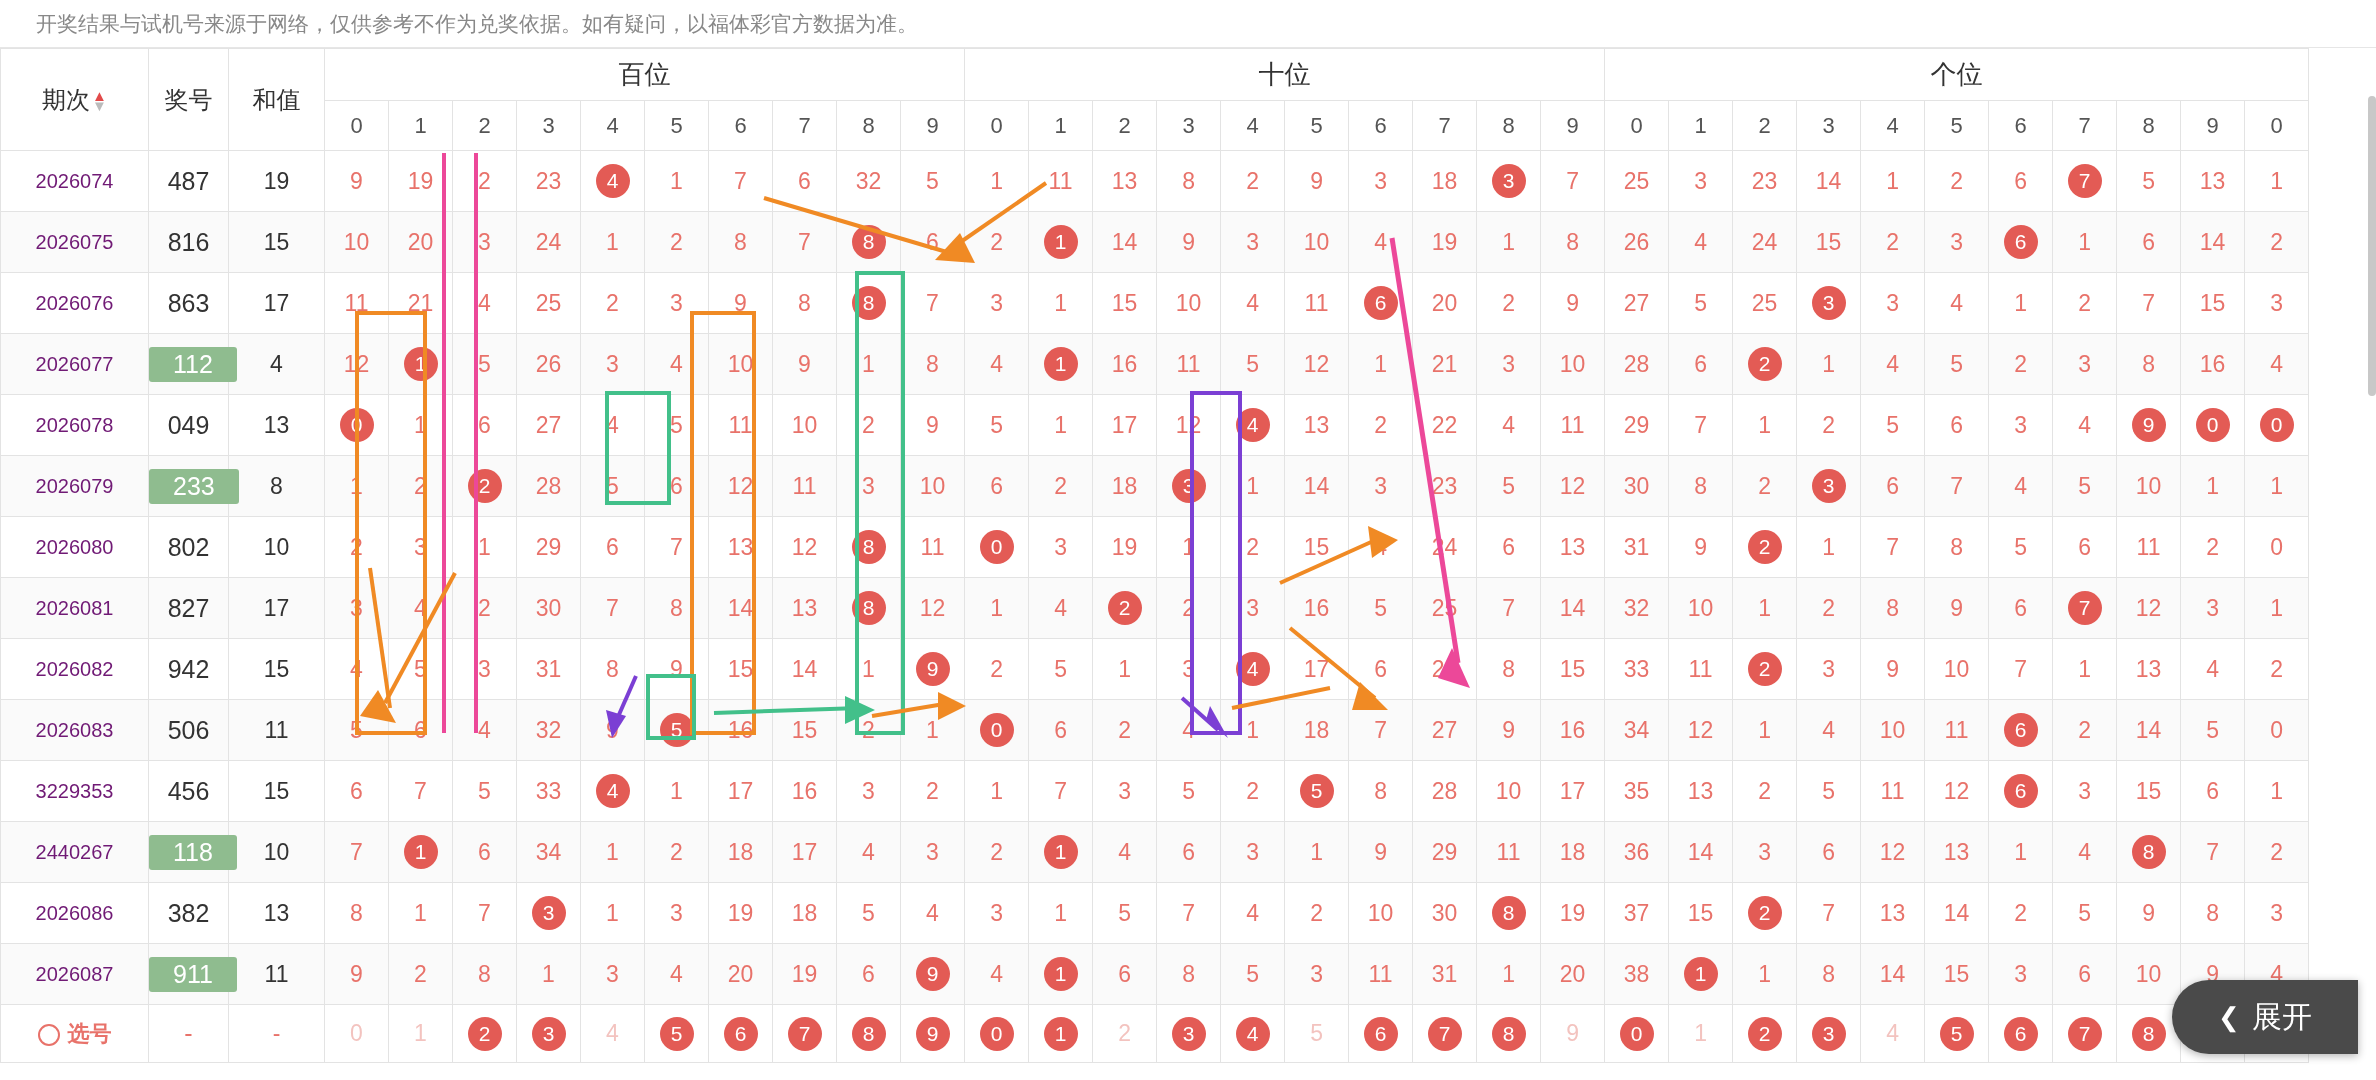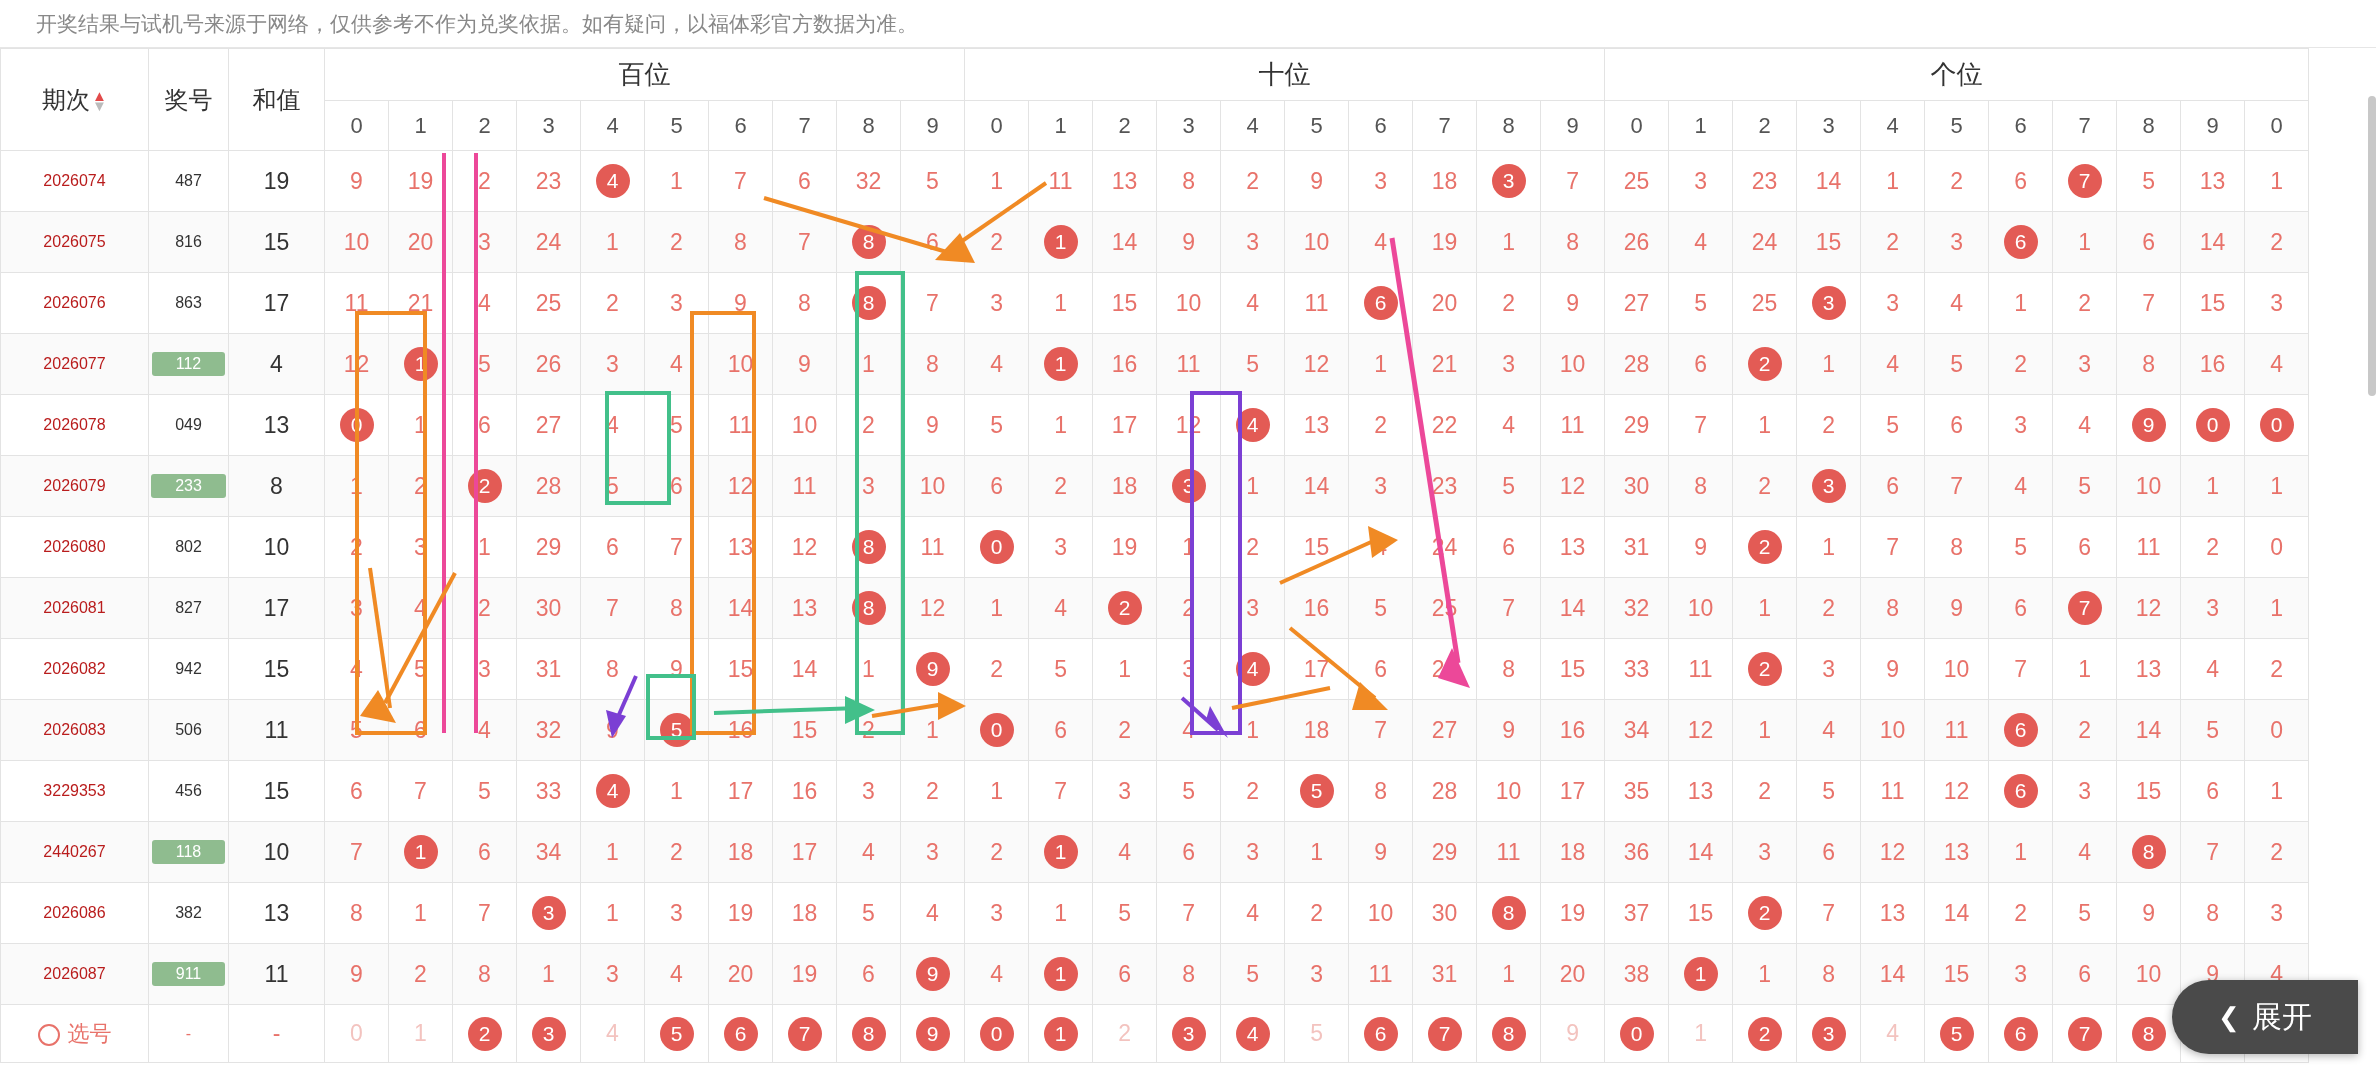--- a/index.html
+++ b/index.html
@@ -74,43 +74,43 @@
     vertical-align: middle;
     margin-left: 2px;
   }
   .sort-arrows span { display:block; }
   .sort-arrows .up { color:#e24a4a; }
   .sort-arrows .dn { color:#bbb; }
 
   tbody td { background: #fff; }
   tbody tr.alt td { background: #fafafa; }
 
-  td.issue { color:#b91c1c; font-size:16px; }
-  td.num   { color:#333; font-size:16px;margin-top:12px; }
+  td.issue { color:#701a75; font-size:20px; }
+  td.num   { color:#333; font-size:25px;margin-top:12px; }
   td.num .hl {
     display:inline-block;
     background:#8fbc8f;
     color:#fff;
     padding:3px 24px;
     border-radius:3px;
   }
   td.sum   { color:#333; font-size:23px; }
   td.cell  { color:#e8726a; font-size:23px; position:relative; }
   .ball {
     display:inline-block;
     width:34px; height:34px;
     line-height:34px;
     border-radius:50%;
     background:#e35b55;
     color:#fff;
     font-size:21px;
   }
   
   tr.pick td { background:#fff; height:58px; }
-  tr.pick td.issue { color:#e8726a; font-size:22px; }
+  tr.pick td.issue { color:#e8726a; font-size:22px;font-weight:bold; }
   tr.pick td.num, tr.pick td.sum { color:#e8726a; }
   tr.pick .circle-ico {
     display:inline-block; width:22px; height:22px;
     border:2px solid #e8726a; border-radius:50%;
     vertical-align:middle; margin-right:8px;
   }
   tr.pick td.cell { color:#f3c3bf; }
   tr.pick .ball { background:#e35b55; opacity:1; }
   tr.pick .ball.dim { background:#f0bdb9; }
 

